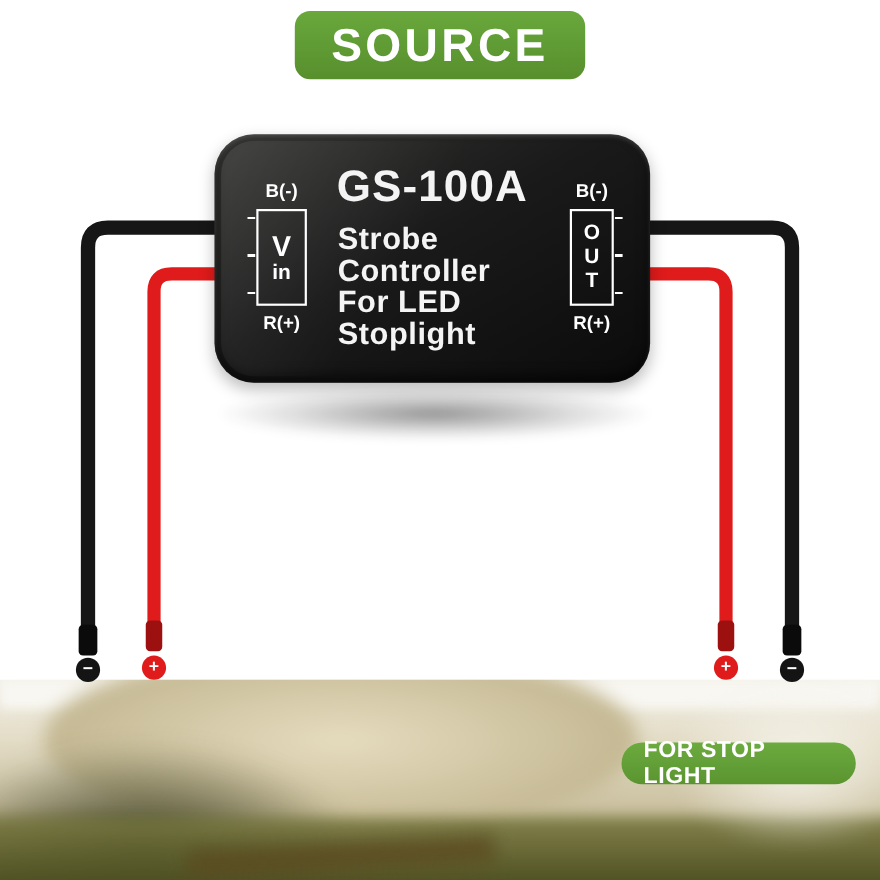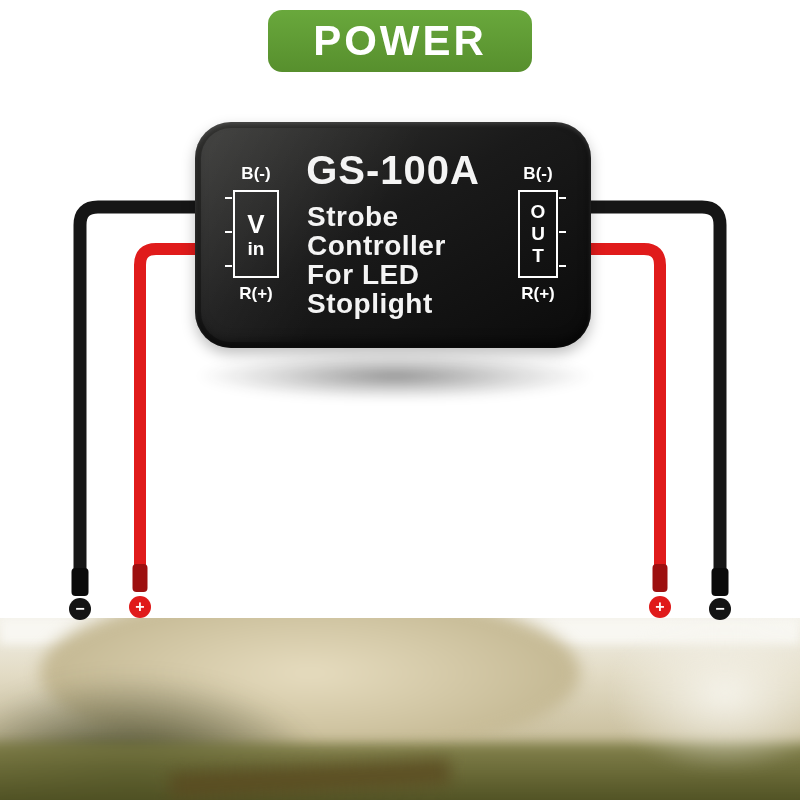--- a/index.html
+++ b/index.html
@@ -117,21 +117,21 @@
   <div class="photo">
     <div class="shape p-white-top"></div>
     <div class="shape p-fender"></div>
     <div class="shape p-dark-corner"></div>
     <div class="shape p-bottom-band"></div>
     <div class="shape p-streak"></div>
     <div class="shape p-right-light"></div>
   </div>
 
   <div class="banner">
-    <span>POWER</span>
+    <span>SOURCE</span>
   </div>
 
   <div class="device-shadow"></div>
 
   <svg class="wires" viewBox="0 0 800 800" aria-hidden="true">
     <path class="wire-black" d="M 212 207 H 98 Q 80 207 80 225 V 572"></path>
     <path class="wire-red" d="M 212 249 H 156 Q 140 249 140 265 V 568"></path>
     <path class="wire-red" d="M 578 249 H 644 Q 660 249 660 265 V 568"></path>
     <path class="wire-black" d="M 578 207 H 702 Q 720 207 720 225 V 572"></path>
 
@@ -169,14 +169,15 @@
       <div class="port-label">B(-)</div>
       <div class="port-box out">
         <span class="out-letter">O</span>
         <span class="out-letter">U</span>
         <span class="out-letter">T</span>
       </div>
       <div class="port-label">R(+)</div>
     </div>
   </div>
 
+  <div class="pill pill-right">FOR STOP LIGHT</div>
 
 </div>
 
 </body></html>

